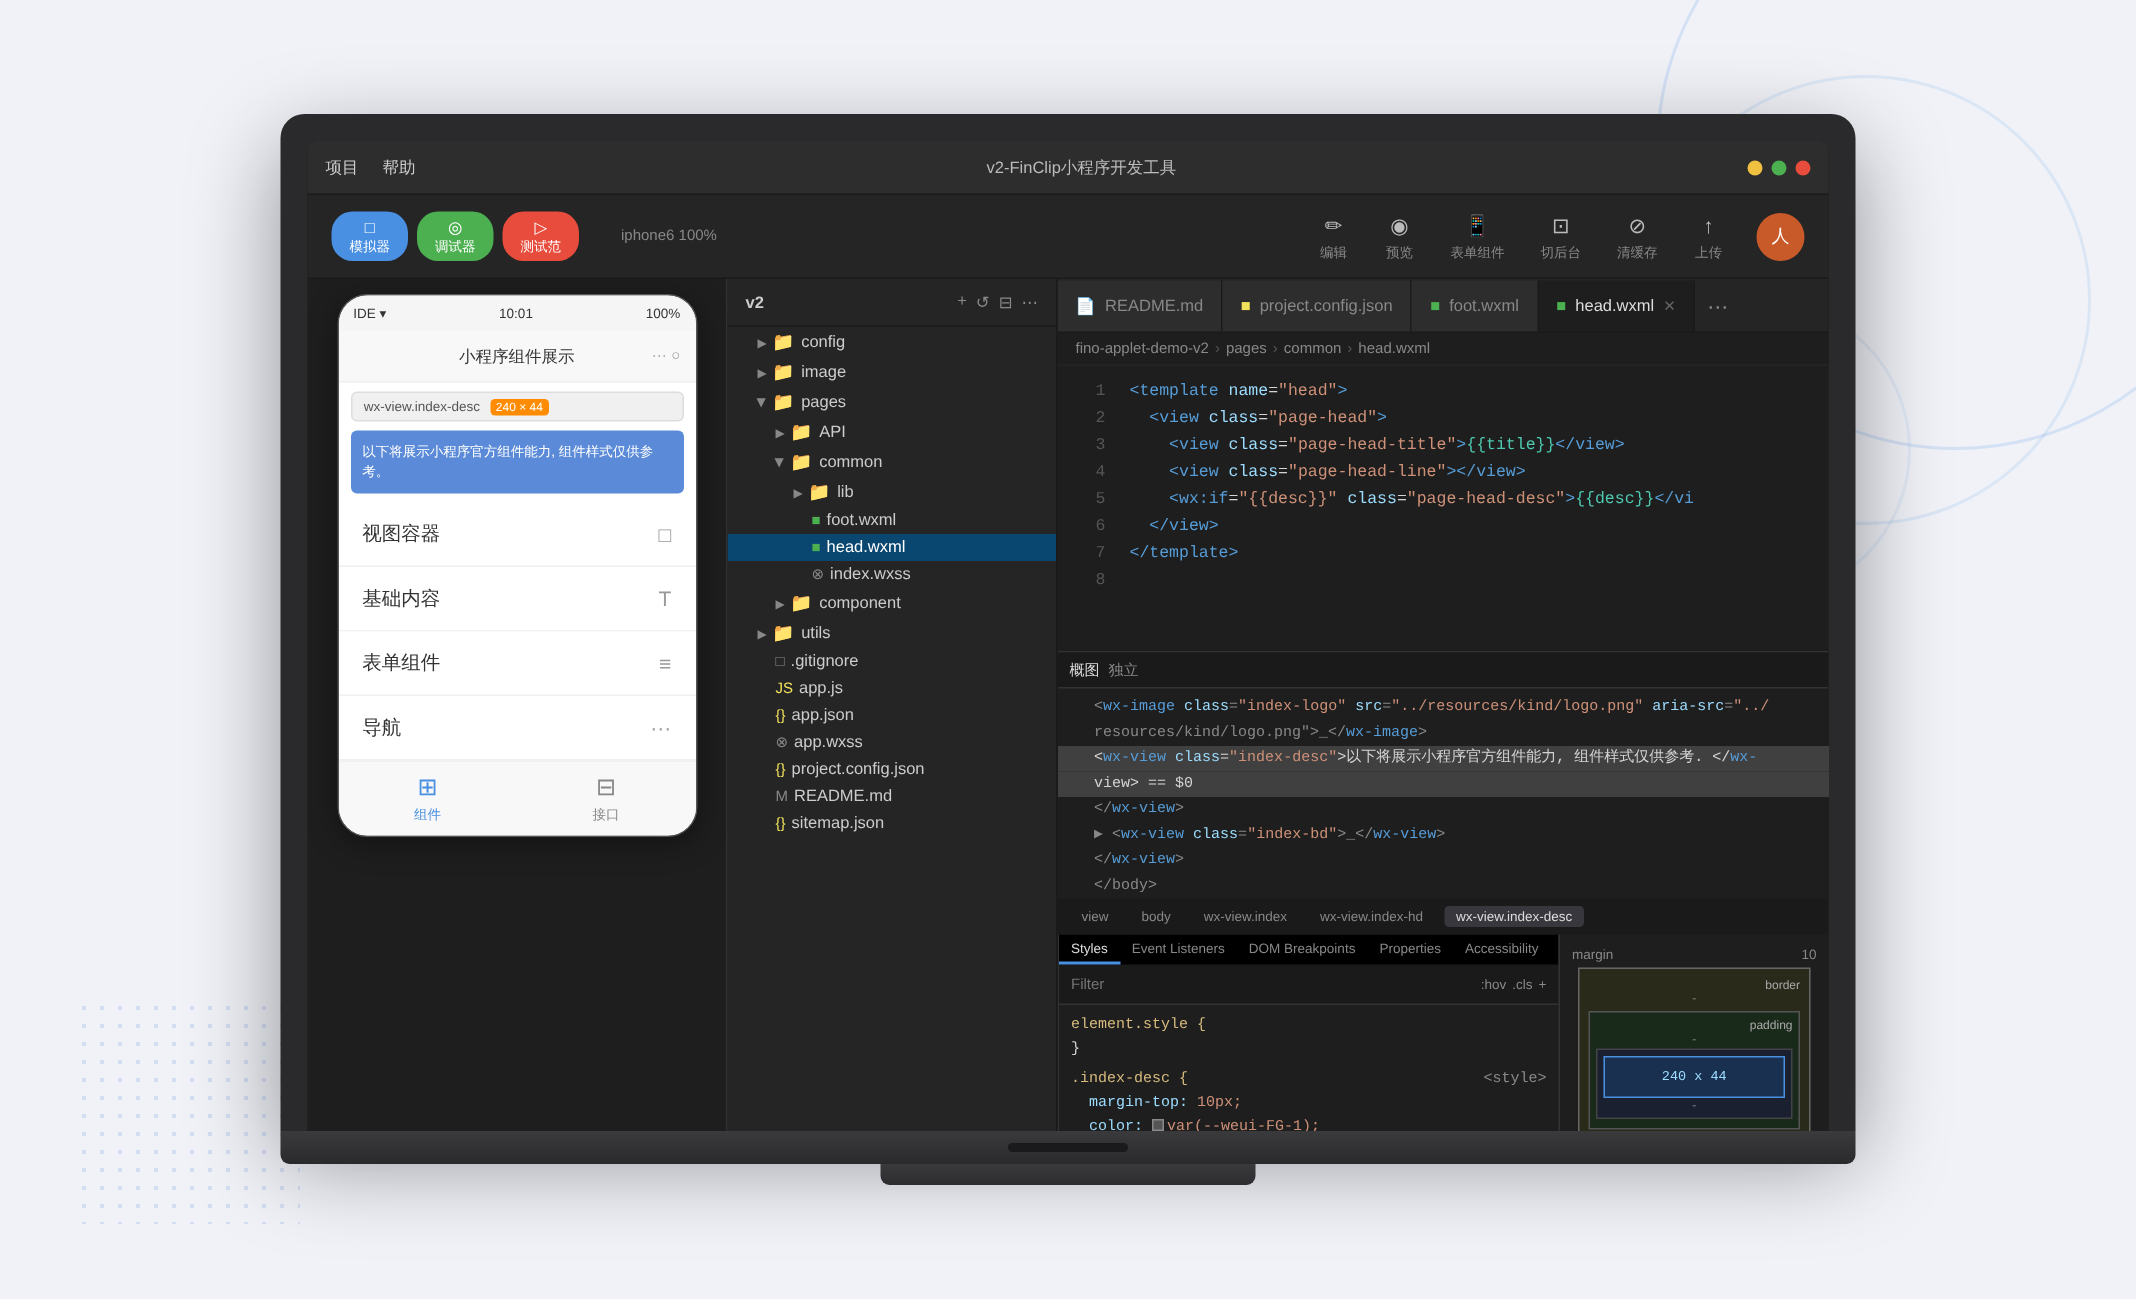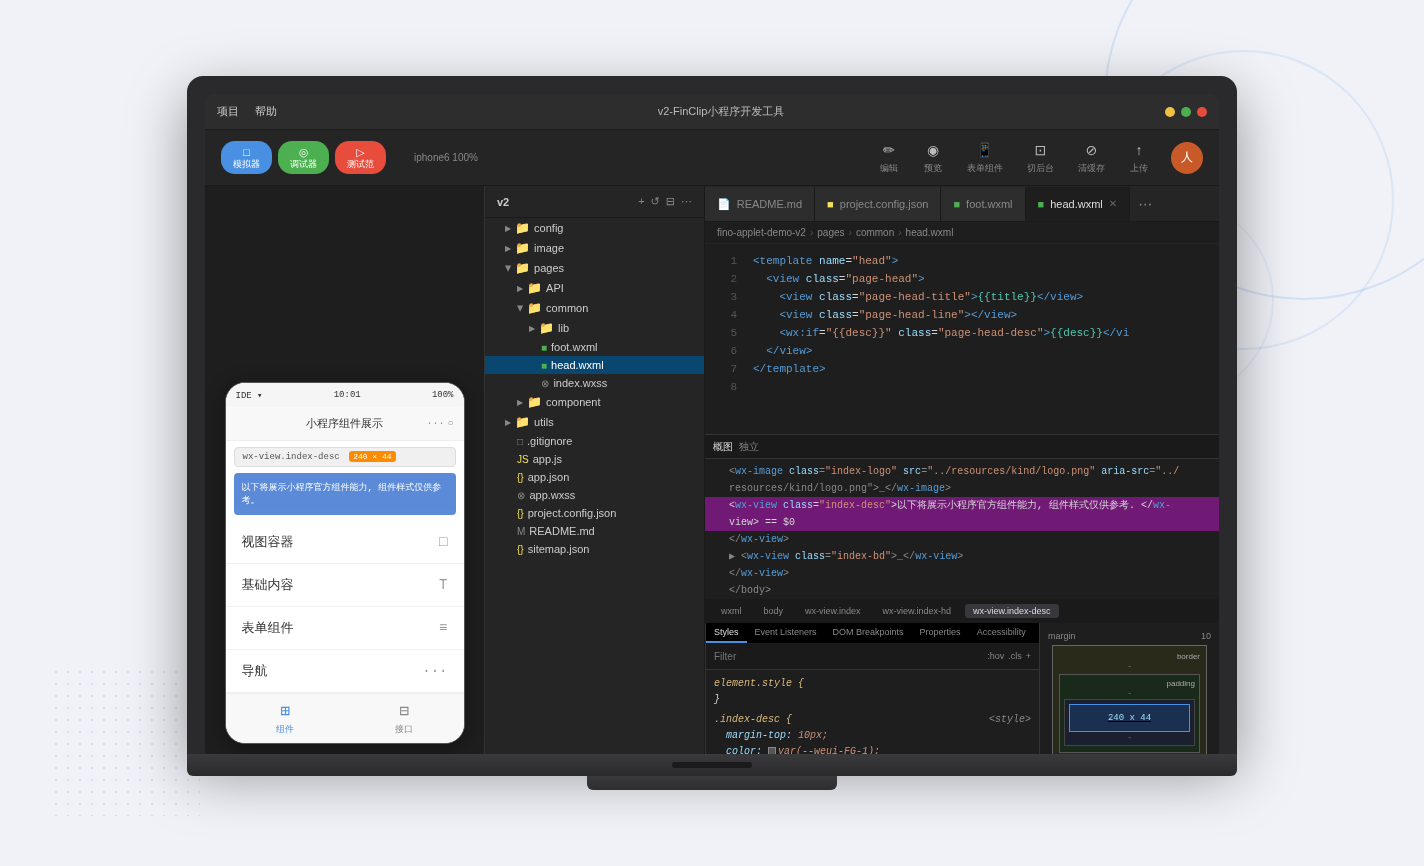--- a/index.html
+++ b/index.html
@@ -199,24 +199,23 @@
       width: 280px;
       background: #1e1e1e;
       border-right: 1px solid #333;
       display: flex;
       flex-direction: column;
       flex-shrink: 0;
     }
     .phone-container {
       flex: 1;
       display: flex;
-      align-items: flex-end;
+      align-items: flex-start;
       justify-content: center;
       padding: 10px;
-      font-family: Liberation Mono, monospace;
     }
     .phone-device {
       width: 240px;
       background: white;
       border-radius: 20px;
       overflow: hidden;
       box-shadow: 0 4px 20px rgba(0,0,0,0.4);
       border: 1px solid #555;
     }
     .phone-status-bar {
@@ -466,21 +465,21 @@
       overflow: hidden;
     }
     .html-line {
       font-family: 'Courier New', monospace;
       font-size: 10px;
       line-height: 17px;
       color: #d4d4d4;
       white-space: pre;
     }
     .html-line.active-line {
-      background: #701a75;
+      background: #404040;
     }
     .html-tag-blue { color: #569cd6; }
     .html-attr { color: #9cdcfe; }
     .html-str { color: #ce9178; }
 
     
     .element-tabs {
       height: 24px;
       background: #1a1a1a;
       display: flex;
@@ -545,21 +544,20 @@
       font-size: 9px;
       cursor: pointer;
     }
 
     .css-content {
       flex: 1;
       overflow: auto;
       padding: 6px 8px;
       font-family: 'Courier New', monospace;
       font-size: 10px;
-      font-style: italic;
     }
     .css-selector { color: #d7ba7d; }
     .css-brace { color: #d4d4d4; }
     .css-prop { color: #9cdcfe; padding-left: 12px; }
     .css-val { color: #ce9178; }
     .css-comment { color: #888; float: right; }
     .css-line { line-height: 16px; }
 
     
     .box-model-panel {
@@ -603,21 +601,20 @@
       background: #1a2030;
       border: 1px solid #444;
       padding: 4px;
       margin: 2px 0;
     }
     .box-content {
       background: #1a3050;
       border: 1px solid #4a90e2;
       padding: 8px 4px;
       text-align: center;
-      text-decoration: underline;
     }
     .box-size {
       color: #9cdcfe;
       font-size: 9px;
       font-family: 'Courier New', monospace;
     }
     .box-dash { color: #888; font-size: 8px; text-align: center; }
 
     
     .laptop-base {
@@ -946,21 +943,21 @@
                 <div class="html-line active-line" style="padding:0 12px;">  &lt;<span class="html-tag-blue">wx-view</span> <span class="html-attr">class</span>=<span class="html-str">"index-desc"</span>&gt;以下将展示小程序官方组件能力, 组件样式仅供参考. &lt;/<span class="html-tag-blue">wx-</span></div>
                 <div class="html-line active-line" style="padding:0 12px;">  view&gt; == $0</div>
                 <div class="html-line" style="padding:0 12px;color:#888;">  &lt;/<span class="html-tag-blue">wx-view</span>&gt;</div>
                 <div class="html-line" style="padding:0 12px;color:#888;">  ▶ &lt;<span class="html-tag-blue">wx-view</span> <span class="html-attr">class</span>=<span class="html-str">"index-bd"</span>&gt;_&lt;/<span class="html-tag-blue">wx-view</span>&gt;</div>
                 <div class="html-line" style="padding:0 12px;color:#888;">  &lt;/<span class="html-tag-blue">wx-view</span>&gt;</div>
                 <div class="html-line" style="padding:0 12px;color:#888;">  &lt;/body&gt;</div>
 
               </div>
 
               <div class="element-tabs">
-                <span class="element-tab">wxml</span>
+                <span class="element-tab">view</span>
                 <span class="element-tab">body</span>
                 <span class="element-tab">wx-view.index</span>
                 <span class="element-tab">wx-view.index-hd</span>
                 <span class="element-tab active">wx-view.index-desc</span>
               </div>
 
               <div class="bottom-content">
 
                 <div class="styles-panel" style="width:auto;flex:1;">
                   <div class="styles-tabs">

